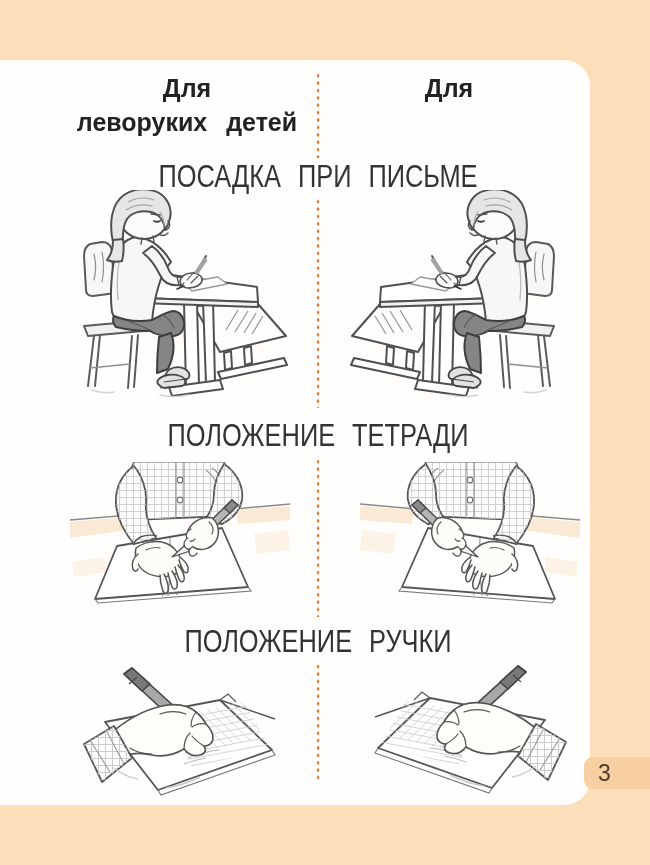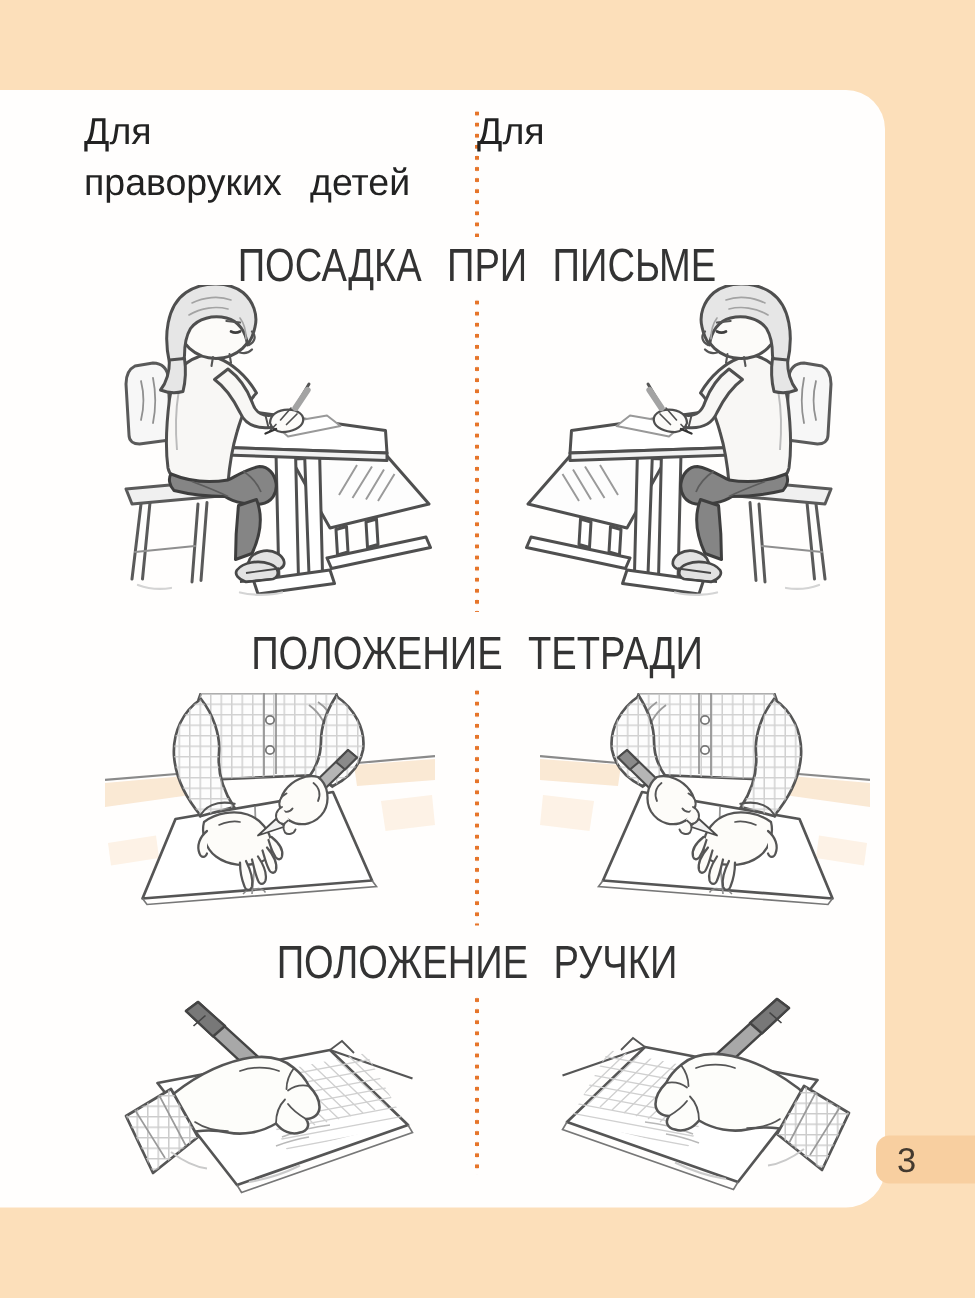--- a/index.html
+++ b/index.html
@@ -4,21 +4,21 @@
 <style>
   * { margin:0; padding:0; box-sizing:border-box; }
   html,body { width:650px; height:865px; }
   body { background:#fcdfba; font-family:"Liberation Sans", sans-serif; position:relative; overflow:hidden; }
   .panel { position:absolute; left:0; top:60px; width:590px; height:745px; background:#fffefd; border-radius:0 26px 26px 0; }
   .divider { position:absolute; left:316px; width:4px; background-image:radial-gradient(circle, #e6752a 1.4px, rgba(230,117,42,0) 1.6px); background-size:4px 7.4px; background-repeat:repeat-y; background-position:center top; }
   .seg1 { top:12px; height:86px; }
   .seg2 { top:138px; height:210px; }
   .seg3 { top:398px; height:159px; }
   .seg4 { top:603px; height:120px; }
-  .col-header { position:absolute; top:11px; width:262px; text-align:left; font-weight:normal; font-size:25px; line-height:34px; color:#222; word-spacing:12px; }
+  .col-header { position:absolute; top:11px; width:262px; text-align:center; font-weight:bold; font-size:25px; line-height:34px; color:#222; word-spacing:12px; }
   .col-header.left { left:56px; }
   .col-header.right { left:318px; }
   .section-title { position:absolute; left:46px; width:544px; text-align:center; font-size:31px; font-weight:400; color:#333; word-spacing:12px; transform:scaleX(0.82); }
   .st1 { top:99px; }
   .st2 { top:358px; }
   .st3 { top:564px; }
   .illo { position:absolute; }
   .illo svg { width:100%; height:100%; display:block; }
   .mirror svg { transform:scaleX(-1); }
   .desk-l { left:56px; top:130px; width:232px; height:218px; }
@@ -194,21 +194,21 @@
 
 <div class="page">
   <div class="panel">
     <div class="divider seg1"></div>
     <div class="divider seg2"></div>
     <div class="divider seg3"></div>
     <div class="divider seg4"></div>
 
     <div class="col-header left">
       <div>Для</div>
-      <div>праворуких детей</div>
+      <div>леворуких детей</div>
     </div>
     <div class="col-header right">
       <div>Для</div>
     </div>
 
     <div class="section-title st1">ПОСАДКА ПРИ ПИСЬМЕ</div>
 
     <div class="illo desk-l">
       <svg viewBox="0 0 232 218">
           <use href="#desk-scene"></use>

